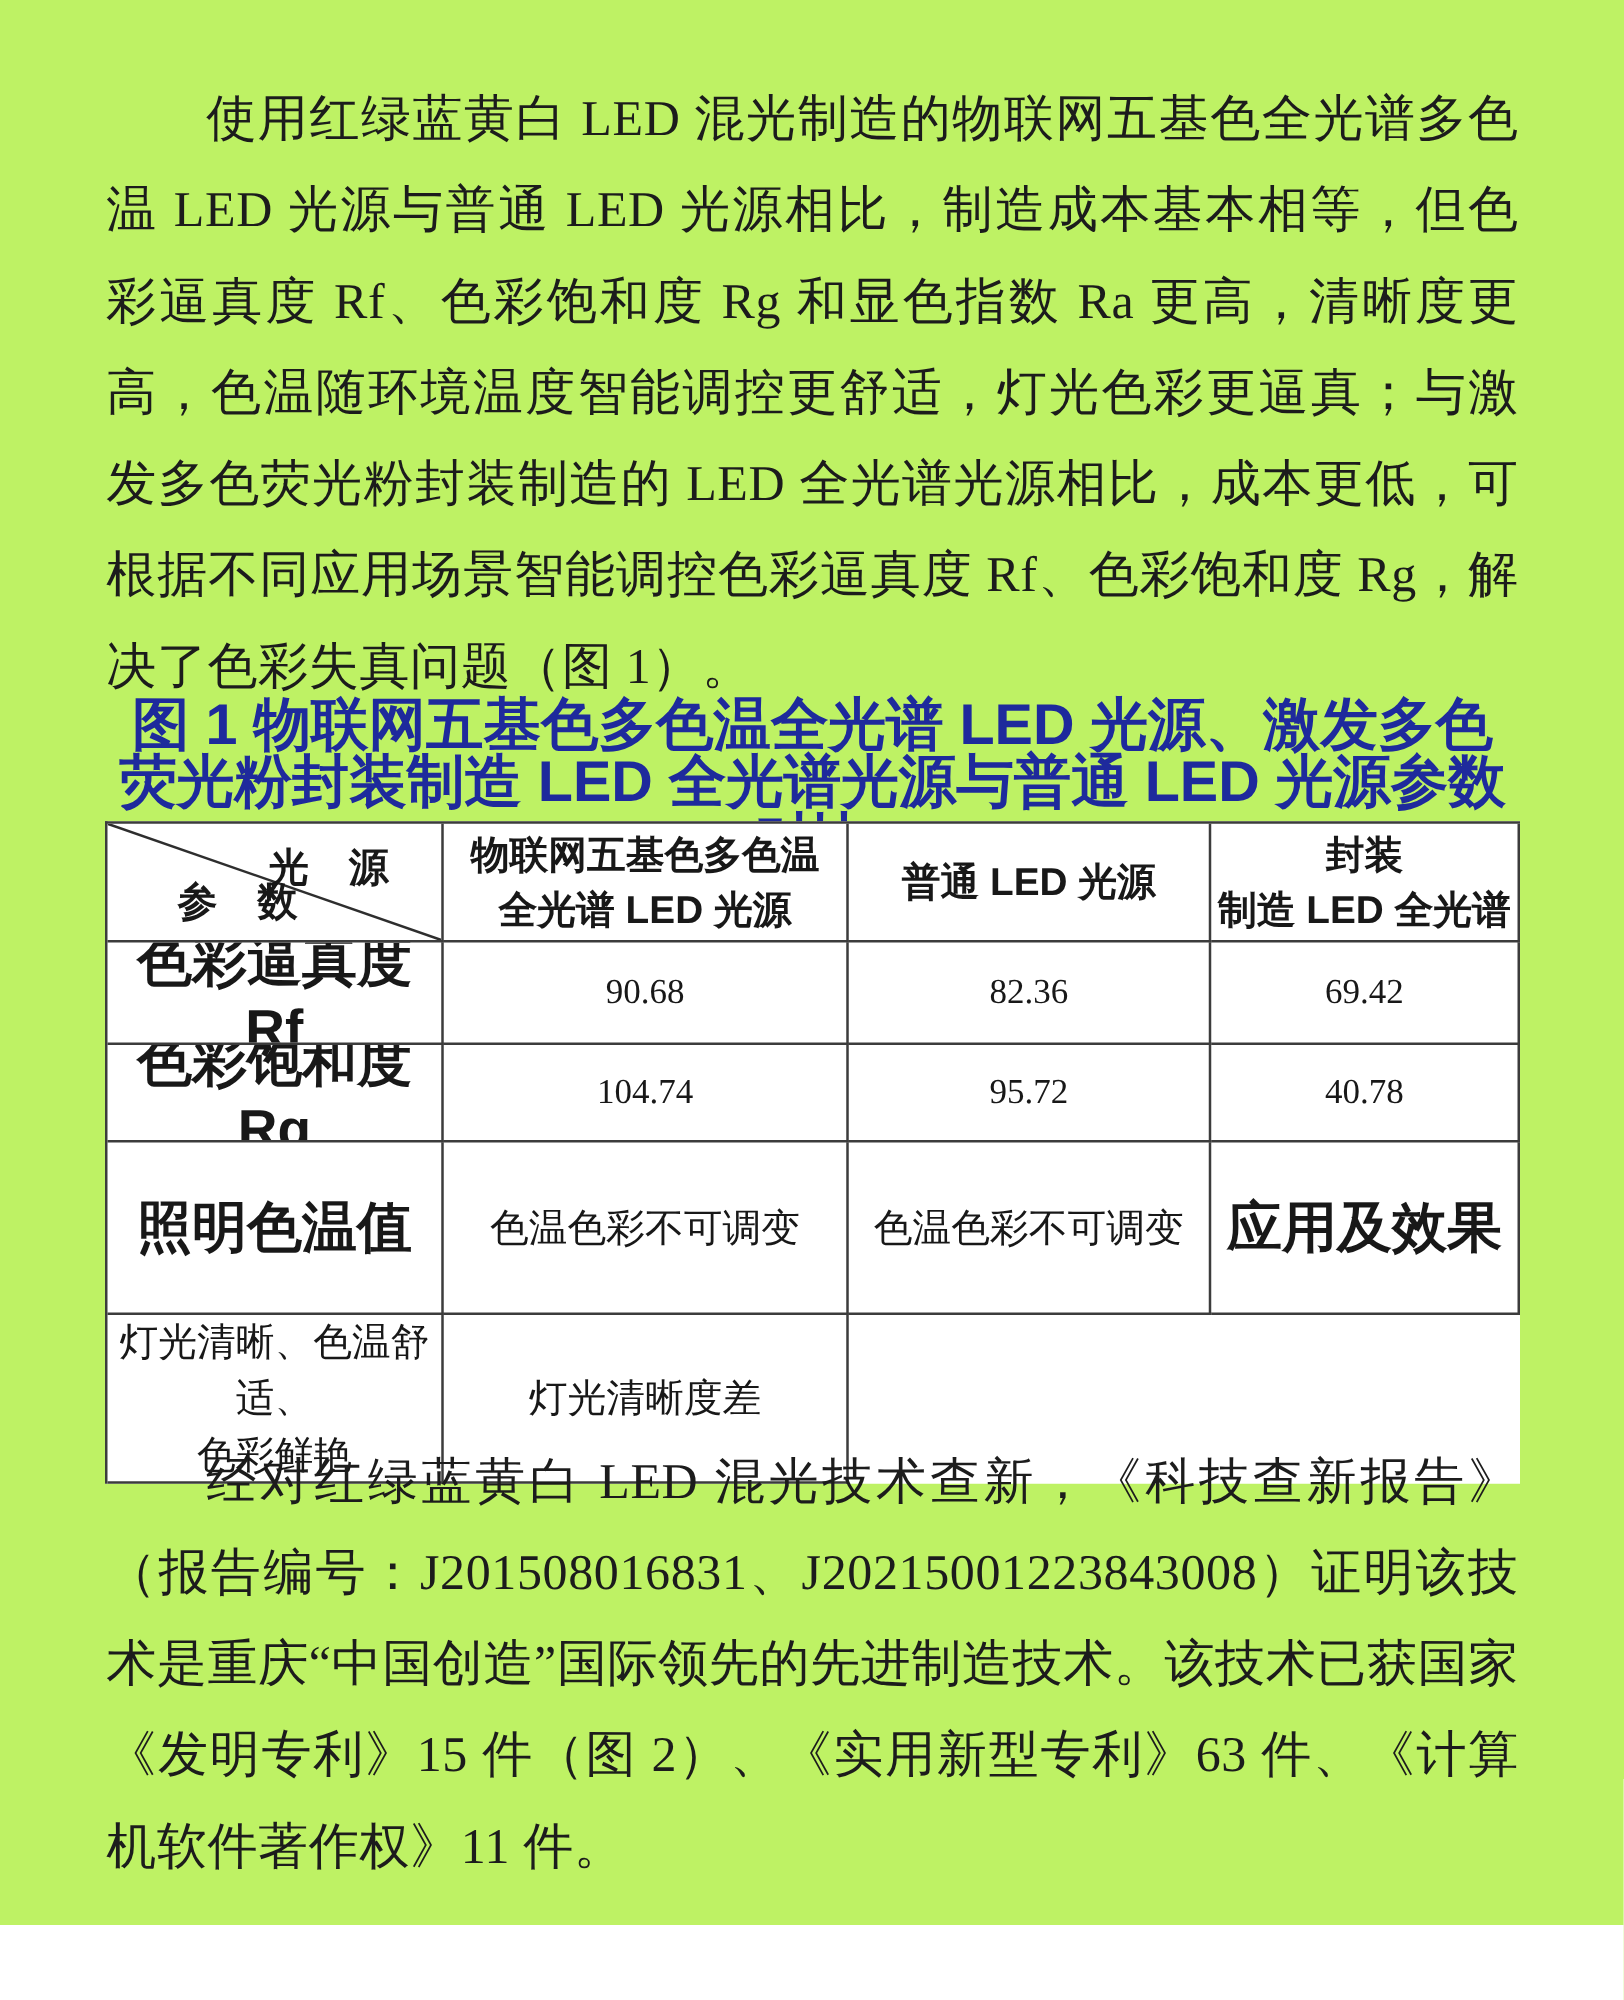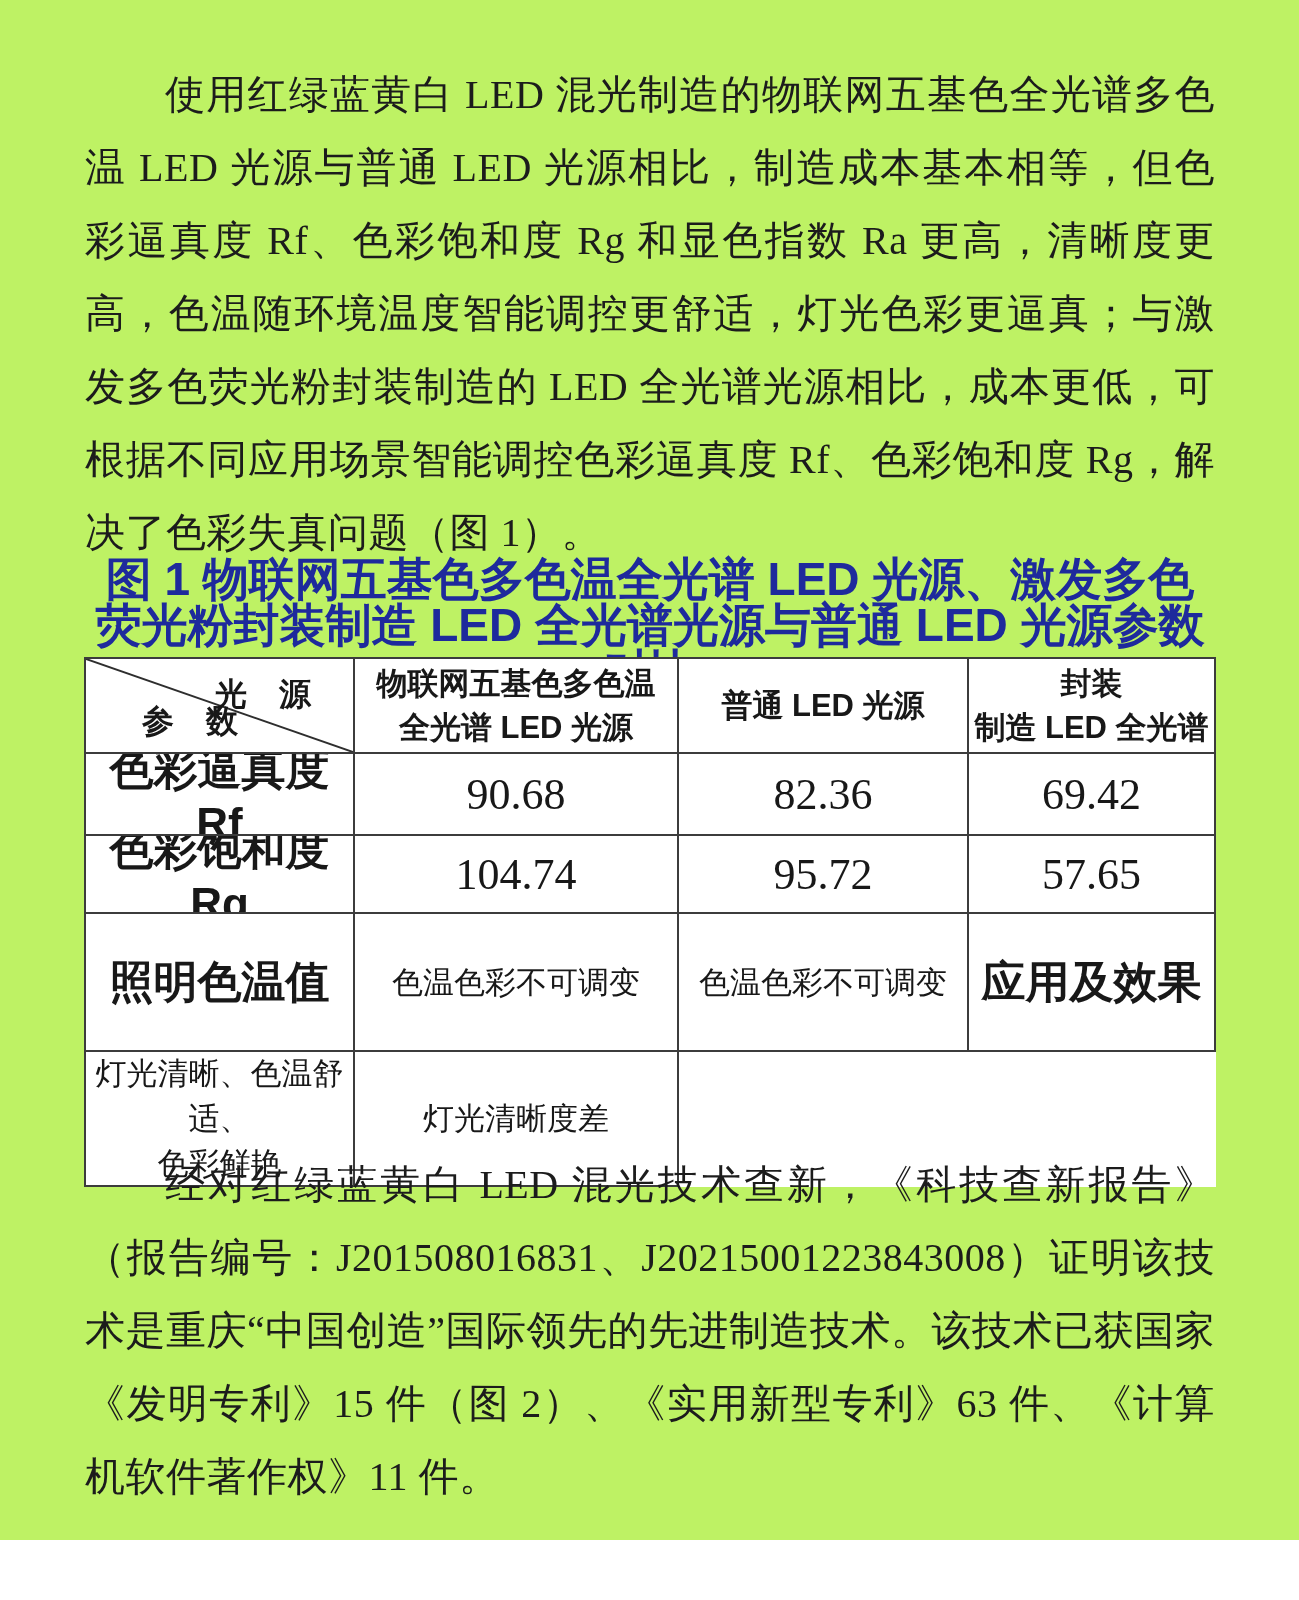--- a/index.html
+++ b/index.html
@@ -72,21 +72,21 @@
     color: #181818;
   }
   .row-label {
     font-family: "Liberation Sans", sans-serif;
     font-weight: 600;
     font-size: 44px;
     color: #181818;
   }
   .val-num {
     font-family: "Liberation Serif", serif;
-    font-size: 44px;
+    font-size: 28px;
     color: #181818;
   }
   .val-text {
     font-family: "Liberation Serif", serif;
     font-size: 31px;
     line-height: 45px;
     color: #181818;
   }
   .corner {
     position: relative;
@@ -148,21 +148,21 @@
 制造 LED 全光谱光源</div>
 
     <div class="row-label">色彩逼真度 Rf</div>
     <div class="val-num">90.68</div>
     <div class="val-num">82.36</div>
     <div class="val-num">69.42</div>
 
     <div class="row-label">色彩饱和度 Rg</div>
     <div class="val-num">104.74</div>
     <div class="val-num">95.72</div>
-    <div class="val-num">57.65</div>
+    <div class="val-num">40.78</div>
 
     <div class="row-label">照明色温值</div>
     <div class="val-text">色温色彩不可调变</div>
     <div class="val-text">色温色彩不可调变</div>
 
     <div class="row-label">应用及效果</div>
     <div class="val-text">灯光清晰、色温舒适、
 色彩鲜艳</div>
     <div class="val-text">灯光清晰度差</div>
 

